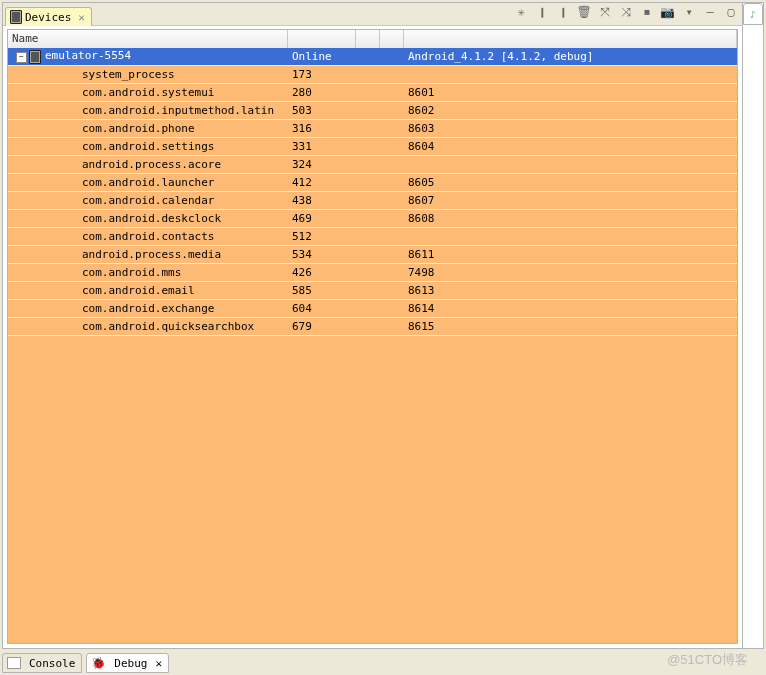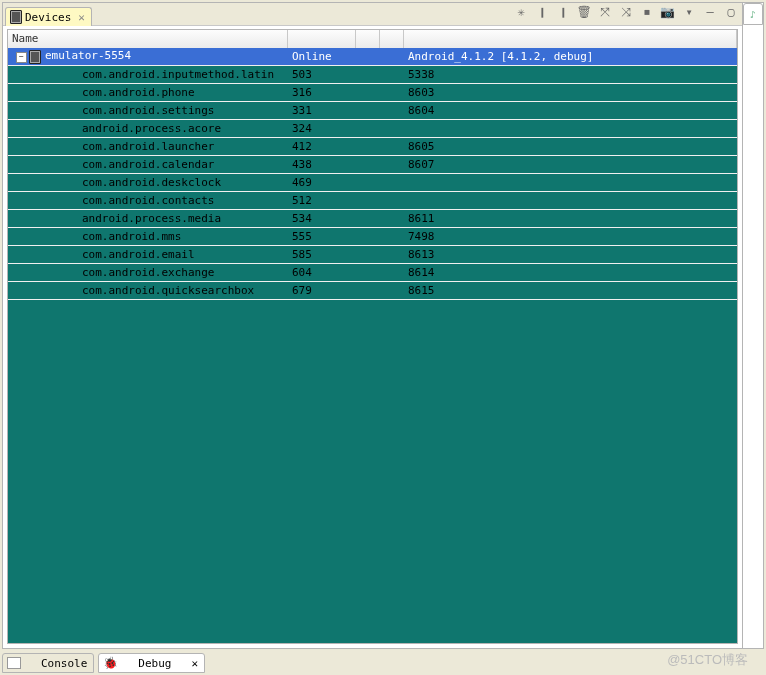--- a/index.html
+++ b/index.html
@@ -3,38 +3,38 @@
 <meta charset="utf-8">
 <style>
   html,body{margin:0;padding:0;font-family:"SimSun","NSimSun",monospace;font-size:11px;background:#ece9d8;overflow:hidden}
   .app{width:766px;height:675px;position:relative;background:#ece9d8}
   .pane{position:absolute;left:2px;top:2px;width:739px;height:645px;background:#fff;border:1px solid #b4b4b4}
   .tabbar{height:22px;display:flex;align-items:flex-end;background:#ece9d8;border-bottom:1px solid #c8c8c8;position:relative}
   .tab{background:#fef9c3;border:1px solid #b4b4b4;border-bottom:none;border-radius:3px 3px 0 0;padding:2px 6px 2px 4px;display:flex;align-items:flex-end;gap:3px;margin-left:2px;position:relative;top:1px}
   .tab .x{color:#888;font-weight:bold;cursor:pointer;margin-left:4px}
   .tabicons{display:flex;align-items:center;gap:7px;position:absolute;right:4px;top:2px}
   .ticon{width:14px;height:14px;display:inline-flex;align-items:center;justify-content:center;font-size:12px;color:#666;cursor:pointer}
-  .tbody{position:absolute;left:4px;right:4px;top:26px;bottom:4px;border:1px solid #b4b4b4;background:#0f766e;overflow:hidden}
+  .tbody{position:absolute;left:4px;right:4px;top:26px;bottom:4px;border:1px solid #b4b4b4;background:#fdba74;overflow:hidden}
   .thead{display:flex;height:18px;background:linear-gradient(#fdfdfd,#ebebeb);border-bottom:1px solid #c8c8c8}
   .th{border-right:1px solid #c8c8c8;padding:2px 4px;color:#333;box-sizing:border-box}
   .c1{width:280px}
   .c2{width:68px}
   .c3{width:24px}
   .c4{width:24px}
   .c5{flex:1}
   .rows{overflow:auto;position:absolute;top:18px;bottom:0;left:0;right:0}
   .row{display:flex;height:17px;align-items:center;border-bottom:1px solid #f0f0f0}
   .row.sel{background:#3a6ed5;color:#fff}
   .cell{box-sizing:border-box;padding:0 4px;overflow:hidden;white-space:nowrap}
   .indent{display:inline-block}
   .devglyph{display:inline-flex;gap:2px;align-items:center;margin-right:4px}
   .minus{width:9px;height:9px;border:1px solid #888;background:#fff;display:inline-flex;align-items:center;justify-content:center;color:#333;font-size:8px;line-height:1}
   .phonei{width:10px;height:12px;background:#555;border:1px solid #222;border-radius:1px;display:inline-block;box-shadow:inset 0 0 0 1px #aaa}
   .bottomtabs{position:absolute;left:2px;bottom:2px;display:flex;gap:4px}
-  .btab{background:#fff;border:1px solid #b4b4b4;border-radius:3px 3px 0 0;padding:2px 6px 2px 4px;display:flex;align-items:center;gap:20px}
+  .btab{background:#fff;border:1px solid #b4b4b4;border-radius:3px 3px 0 0;padding:2px 6px 2px 4px;display:flex;align-items:center;gap:8px}
   .btab.inactive{background:#ece9d8}
   .watermark{position:absolute;right:18px;bottom:6px;color:#bbb;font-family:sans-serif;font-size:13px}
   .sidepane{position:absolute;right:2px;top:2px;width:20px;height:645px;background:#fff;border:1px solid #b4b4b4}
   .sidetab{position:absolute;right:0;top:0;width:18px;height:20px;border:1px solid #b4b4b4;border-radius:3px 3px 0 0;display:flex;align-items:center;justify-content:center;font-size:10px;color:#5a7}
 </style>
 </head>
 <body>
 
 <div class="app">
   <div class="pane">
@@ -71,25 +71,39 @@
             <div class="cell c1"><span class="indent" style="width:4px"></span><span class="devglyph">
                 <span class="minus">−</span>
                 <span class="phonei"></span>
               </span>emulator-5554</div>
             <div class="cell c2">Online</div>
             <div class="cell c3"></div>
             <div class="cell c4"></div>
             <div class="cell c5">Android_4.1.2 [4.1.2, debug]</div>
           </div>
           <div class="row">
+            <div class="cell c1"><span class="indent" style="width:70px"></span>system_process</div>
+            <div class="cell c2">173</div>
+            <div class="cell c3"></div>
+            <div class="cell c4"></div>
+            <div class="cell c5"></div>
+          </div>
+          <div class="row">
+            <div class="cell c1"><span class="indent" style="width:70px"></span>com.android.systemui</div>
+            <div class="cell c2">280</div>
+            <div class="cell c3"></div>
+            <div class="cell c4"></div>
+            <div class="cell c5">8601</div>
+          </div>
+          <div class="row">
             <div class="cell c1"><span class="indent" style="width:70px"></span>com.android.inputmethod.latin</div>
             <div class="cell c2">503</div>
             <div class="cell c3"></div>
             <div class="cell c4"></div>
-            <div class="cell c5">5338</div>
+            <div class="cell c5">8602</div>
           </div>
           <div class="row">
             <div class="cell c1"><span class="indent" style="width:70px"></span>com.android.phone</div>
             <div class="cell c2">316</div>
             <div class="cell c3"></div>
             <div class="cell c4"></div>
             <div class="cell c5">8603</div>
           </div>
           <div class="row">
             <div class="cell c1"><span class="indent" style="width:70px"></span>com.android.settings</div>
@@ -116,37 +130,38 @@
             <div class="cell c2">438</div>
             <div class="cell c3"></div>
             <div class="cell c4"></div>
             <div class="cell c5">8607</div>
           </div>
           <div class="row">
             <div class="cell c1"><span class="indent" style="width:70px"></span>com.android.deskclock</div>
             <div class="cell c2">469</div>
             <div class="cell c3"></div>
             <div class="cell c4"></div>
+            <div class="cell c5">8608</div>
           </div>
           <div class="row">
             <div class="cell c1"><span class="indent" style="width:70px"></span>com.android.contacts</div>
             <div class="cell c2">512</div>
             <div class="cell c3"></div>
             <div class="cell c4"></div>
           </div>
           <div class="row">
             <div class="cell c1"><span class="indent" style="width:70px"></span>android.process.media</div>
             <div class="cell c2">534</div>
             <div class="cell c3"></div>
             <div class="cell c4"></div>
             <div class="cell c5">8611</div>
           </div>
           <div class="row">
             <div class="cell c1"><span class="indent" style="width:70px"></span>com.android.mms</div>
-            <div class="cell c2">555</div>
+            <div class="cell c2">426</div>
             <div class="cell c3"></div>
             <div class="cell c4"></div>
             <div class="cell c5">7498</div>
           </div>
           <div class="row">
             <div class="cell c1"><span class="indent" style="width:70px"></span>com.android.email</div>
             <div class="cell c2">585</div>
             <div class="cell c3"></div>
             <div class="cell c4"></div>
             <div class="cell c5">8613</div>

